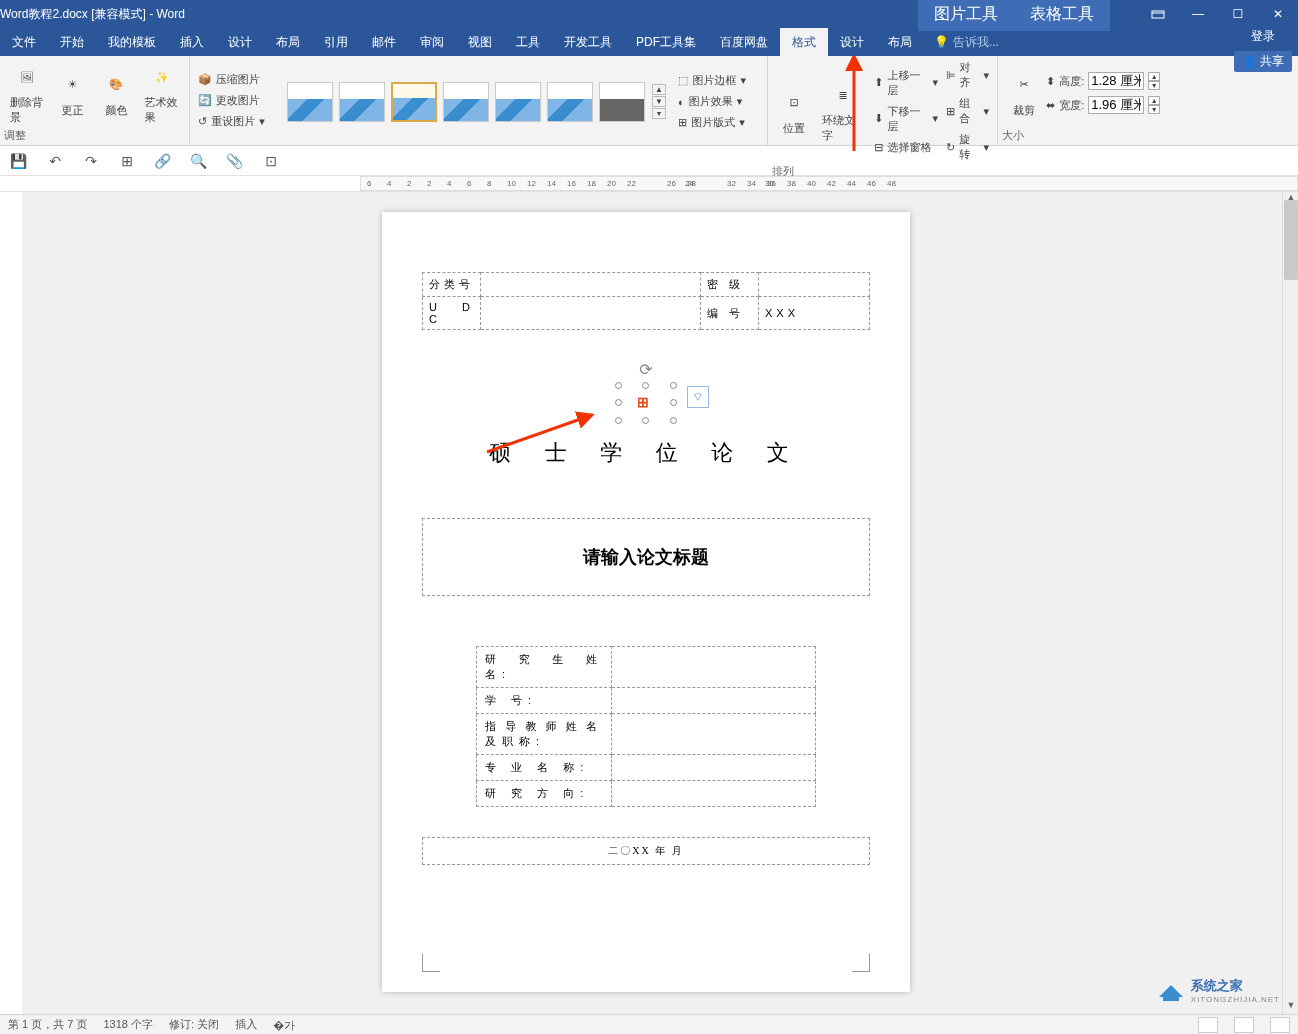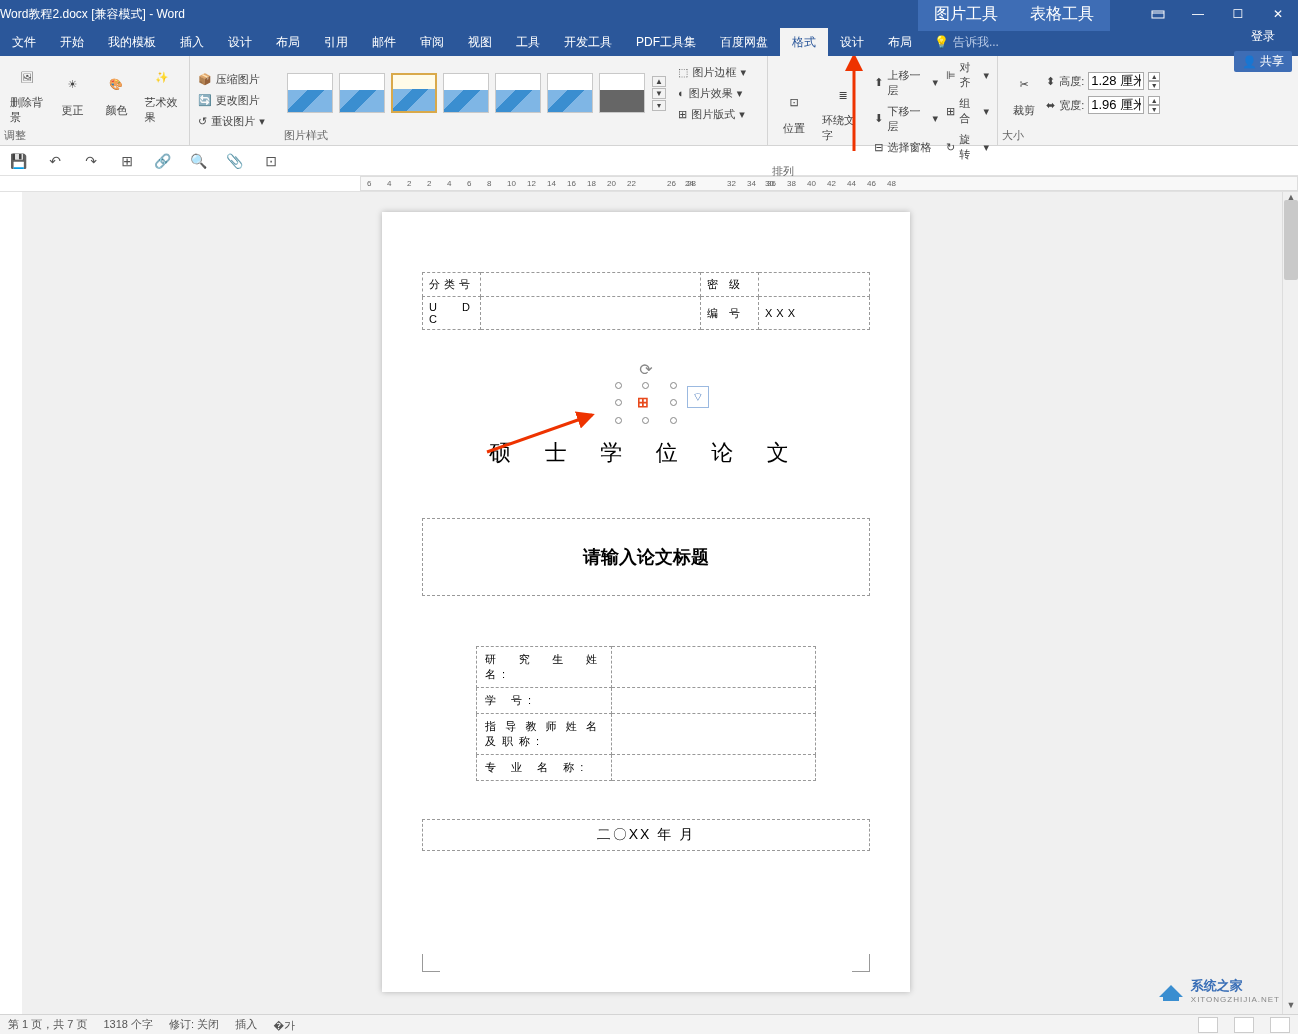--- a/index.html
+++ b/index.html
@@ -76,21 +76,21 @@
 .arrow-red { position: absolute; left: 100px; top: 195px; width: 120px; height: 50px; pointer-events: none; }
 .arrow-red2 { position: absolute; right: 429px; top: 56px; width: 30px; height: 100px; pointer-events: none; z-index: 50; }
 
 .thesis-title { text-align: center; font-size: 22px; font-family: SimSun, serif; letter-spacing: 14px; margin-top: 18px; }
 .subtitle-box { border: 1px dashed #999; margin-top: 50px; padding: 26px 0; text-align: center; font-size: 18px; font-family: SimSun, serif; font-weight: bold; }
 
 .info-table { margin: 50px auto 0; border-collapse: collapse; font-size: 11px; font-family: SimSun, serif; width: 340px; }
 .info-table td { border: 1px dashed #999; padding: 5px 8px; letter-spacing: 6px; text-align: justify; }
 .info-table .l { width: 135px; }
 
-.date-line { text-align: center; font-size: 14px; font-family: Liberation Sans, sans-serif; margin-top: 38px; letter-spacing: 2px; border: 1px dashed #999; padding: 6px; }
+.date-line { text-align: center; font-size: 10px; font-family: Liberation Serif, serif; margin-top: 30px; letter-spacing: 2px; border: 1px dashed #999; padding: 6px; }
 
 .corner-mark { position: absolute; width: 18px; height: 18px; }
 .corner-mark.bl { bottom: 20px; left: 40px; border-left: 1px solid #999; border-bottom: 1px solid #999; }
 .corner-mark.br { bottom: 20px; right: 40px; border-right: 1px solid #999; border-bottom: 1px solid #999; }
 
 
 .statusbar { position: absolute; bottom: 0; left: 0; right: 0; height: 20px; background: #f3f3f3; border-top: 1px solid #d4d4d4; display: flex; align-items: center; font-size: 11px; color: #555; padding: 0 8px; gap: 16px; }
 .statusbar .spacer { flex: 1; }
 .statusbar .vbtn { width: 20px; height: 16px; border: 1px solid #ccc; background: #fff; cursor: pointer; }
 
@@ -219,21 +219,20 @@
         <span style="border:1px solid #bbb;font-size:8px;text-align:center">▲</span>
         <span style="border:1px solid #bbb;font-size:8px;text-align:center">▼</span>
         <span style="border:1px solid #bbb;font-size:8px;text-align:center">▾</span>
       </div>
       <div class="vstack" style="margin-left:8px">
         <div class="smallbtn">⬚ <span>图片边框</span> ▾</div>
         <div class="smallbtn">◐ <span>图片效果</span> ▾</div>
         <div class="smallbtn">⊞ <span>图片版式</span> ▾</div>
       </div>
     </div>
-    <div class="lbl">图片样式</div>
   </div>
   <div class="rgroup" style="width:230px">
     <div class="body">
       <div class="bigbtn">
           <div class="ico">⊡</div>
           <span>位置</span>
         </div>
       <div class="bigbtn">
           <div class="ico">≣</div>
           <span>环绕文字</span>
@@ -386,20 +385,24 @@
             <td></td>
           </tr>
       <tr>
             <td class="l">指导教师姓名及职称:</td>
             <td></td>
           </tr>
       <tr>
             <td class="l">专  业  名  称:</td>
             <td></td>
           </tr>
+      <tr>
+            <td class="l">研  究  方  向:</td>
+            <td></td>
+          </tr>
     </tbody>
       </table>
 
     <div class="date-line">二〇XX 年    月</div>
 
     <div class="corner-mark bl"></div>
     <div class="corner-mark br"></div>
   </div>
 </div>
 

